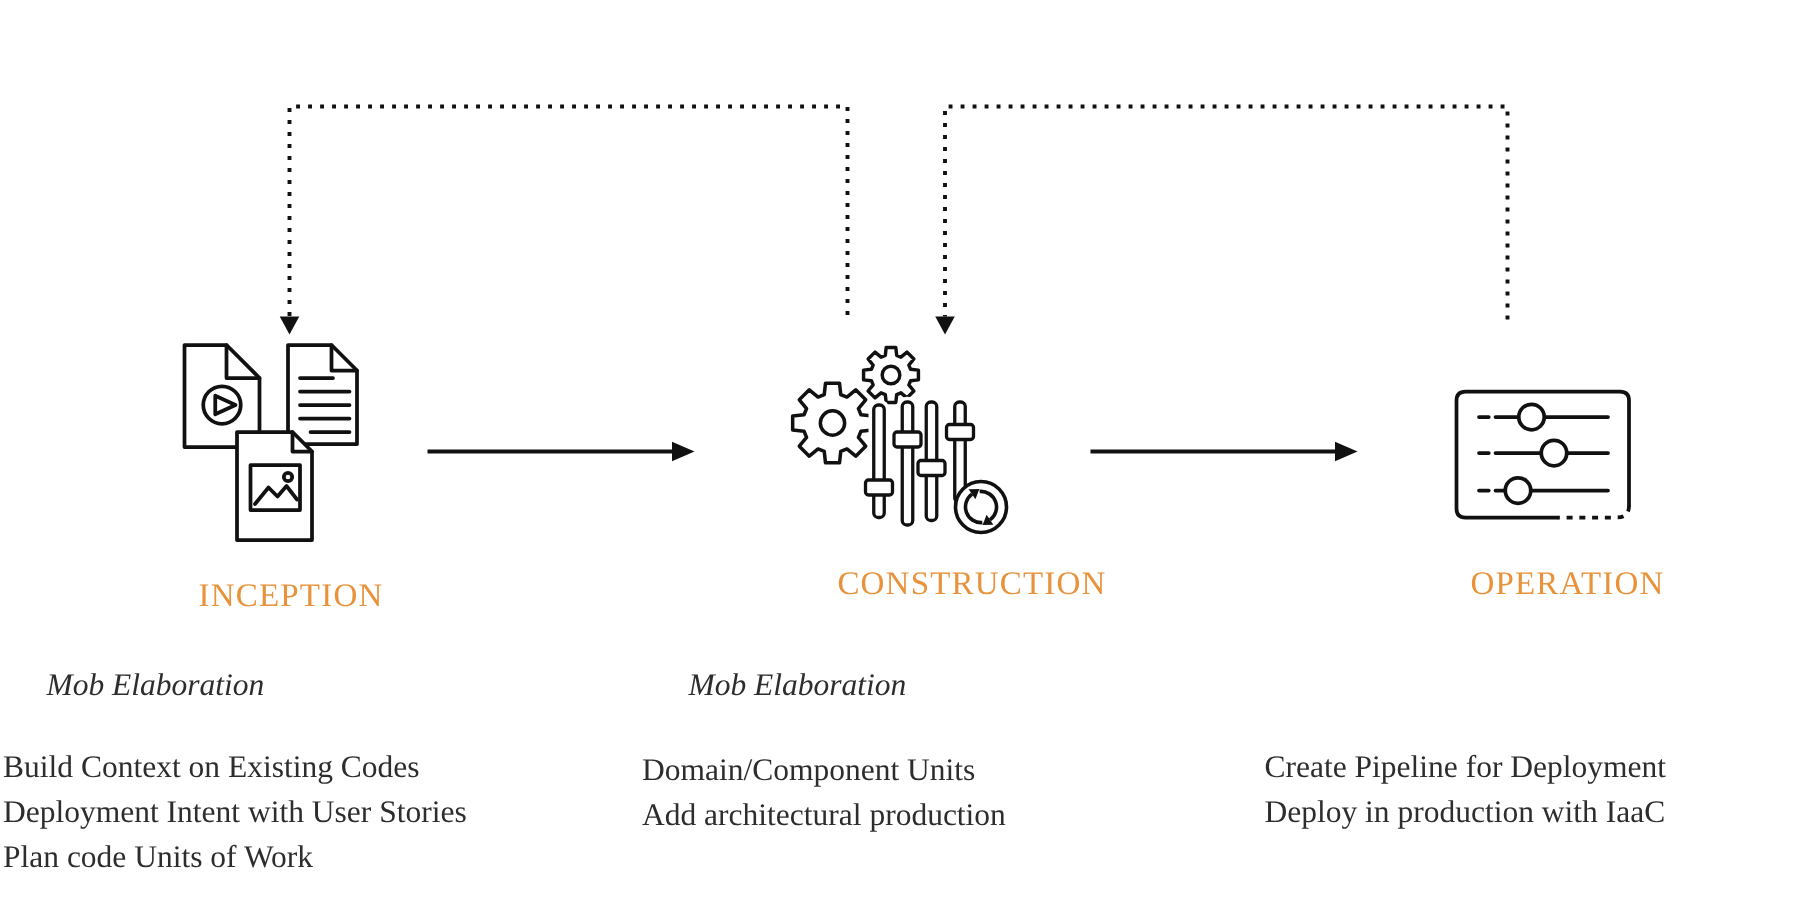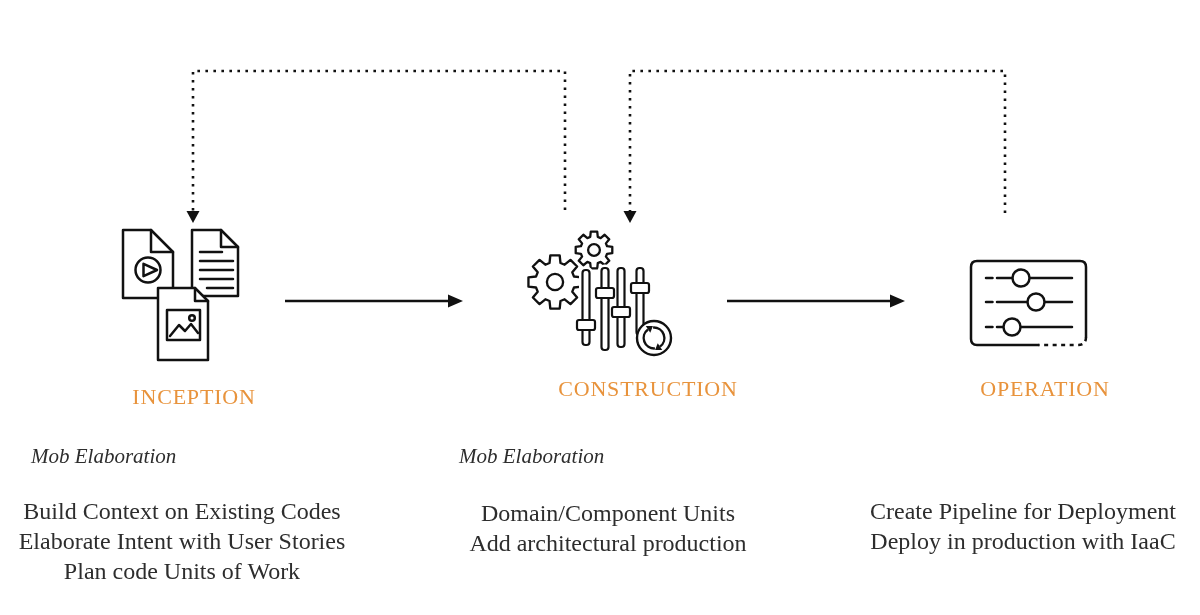--- a/index.html
+++ b/index.html
@@ -17,22 +17,22 @@
   .icon-svg{position:absolute;}
   .phase-label{
     position:absolute;width:300px;text-align:center;
     color:var(--accent);font-size:22px;letter-spacing:0.8px;font-weight:400;
   }
   .subtitle{
     position:absolute;width:300px;text-align:left;
     color:var(--text);font-size:21px;font-style:italic;
   }
   .desc{
-    position:absolute;width:360px;text-align:center;
-    color:var(--text);font-size:24px;line-height:30px;
+    position:absolute;width:360px;text-align:left;
+    color:var(--text);font-size:21px;line-height:30px;
   }
   .stroke{fill:none;stroke:var(--line);stroke-width:2.5;stroke-linejoin:round;stroke-linecap:round;}
   .fillwhite{fill:#fff;stroke:var(--line);stroke-width:2.5;stroke-linejoin:round;}
 </style>
 </head>
 <body>
 
 <div class="canvas">
 
   <svg class="overlay" viewBox="0 0 1200 615" aria-hidden="true">
@@ -130,21 +130,21 @@
 
   <div class="phase-label" style="left:44px;top:384px">INCEPTION</div>
   <div class="phase-label" style="left:498px;top:376px">CONSTRUCTION</div>
   <div class="phase-label" style="left:895px;top:376px">OPERATION</div>
 
   <div class="subtitle" style="left:31px;top:444px">Mob Elaboration</div>
   <div class="subtitle" style="left:459px;top:444px">Mob Elaboration</div>
 
   <div class="desc" style="left:2px;top:496px">
     <div>Build Context on Existing Codes</div>
-    <div>Elaborate Intent with User Stories</div>
+    <div>Deployment Intent with User Stories</div>
     <div>Plan code Units of Work</div>
   </div>
   <div class="desc" style="left:428px;top:498px">
     <div>Domain/Component Units</div>
     <div>Add architectural production</div>
   </div>
   <div class="desc" style="left:843px;top:496px">
     <div>Create Pipeline for Deployment</div>
     <div>Deploy in production with IaaC</div>
   </div>

